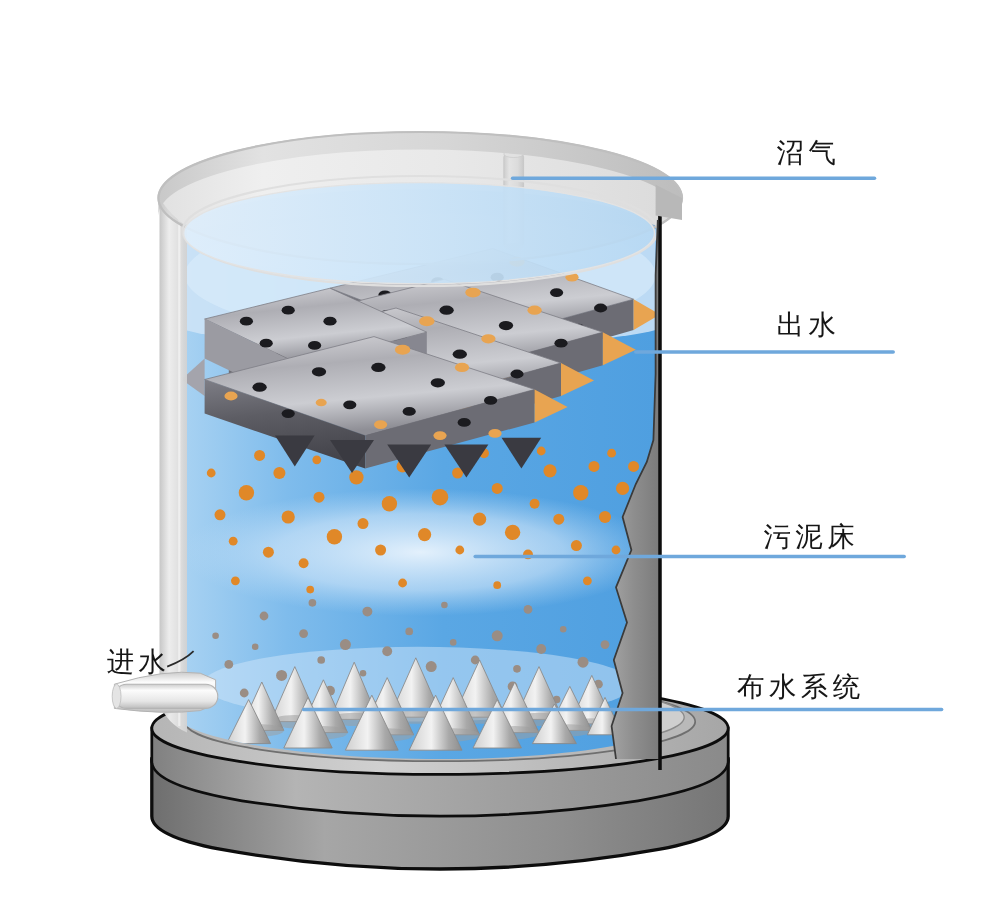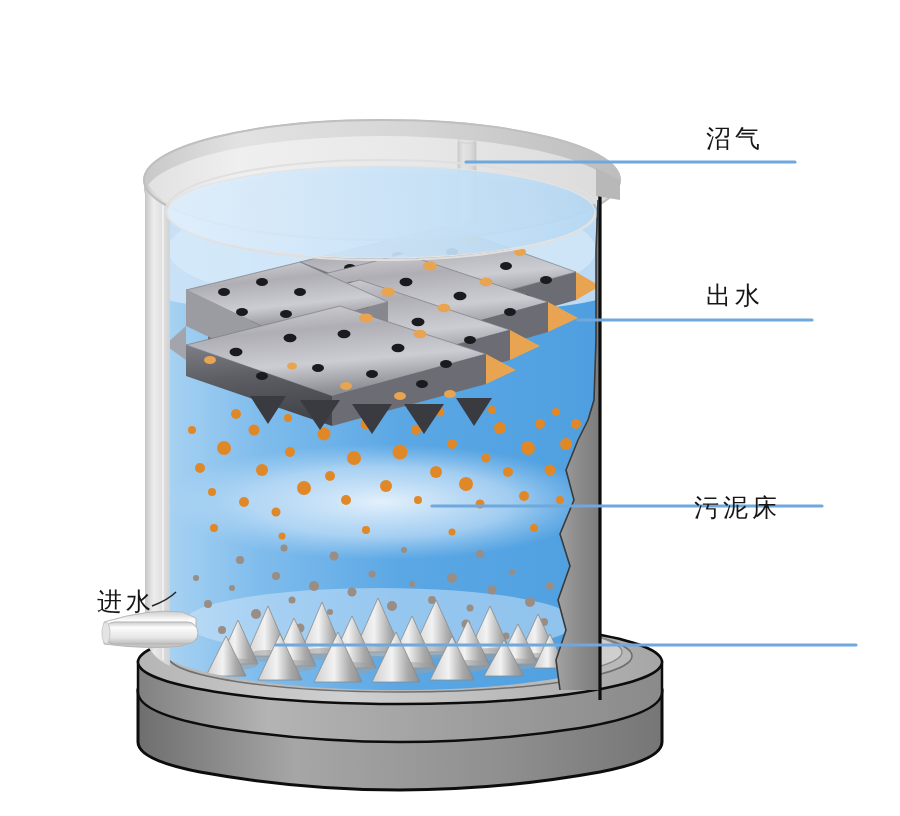--- a/index.html
+++ b/index.html
@@ -455,18 +455,19 @@
       <line x1="578" y1="320" x2="812" y2="320"></line>
       <line x1="432" y1="506" x2="822" y2="506"></line>
       <line x1="276" y1="645" x2="856" y2="645"></line>
     </g>
   </svg>
 
   <div class="label" style="left:706px;top:122px;">沼气</div>
 
   <div class="label" style="left:706px;top:279px;text-align:right;">出水</div>
 
-  <div class="label" style="left:694px;top:491px;text-align:right;">污泥床</div>
-
+  <div class="label" style="left:694px;top:471px;text-align:right;">污泥床</div>
+
+  <div class="label" style="left:670px;top:608px;">布水系统</div>
 
   <div class="label" style="left:97px;top:585px;font-family:Liberation Mono, monospace;">进水</div>
 
 </div>
 
 </body></html>

